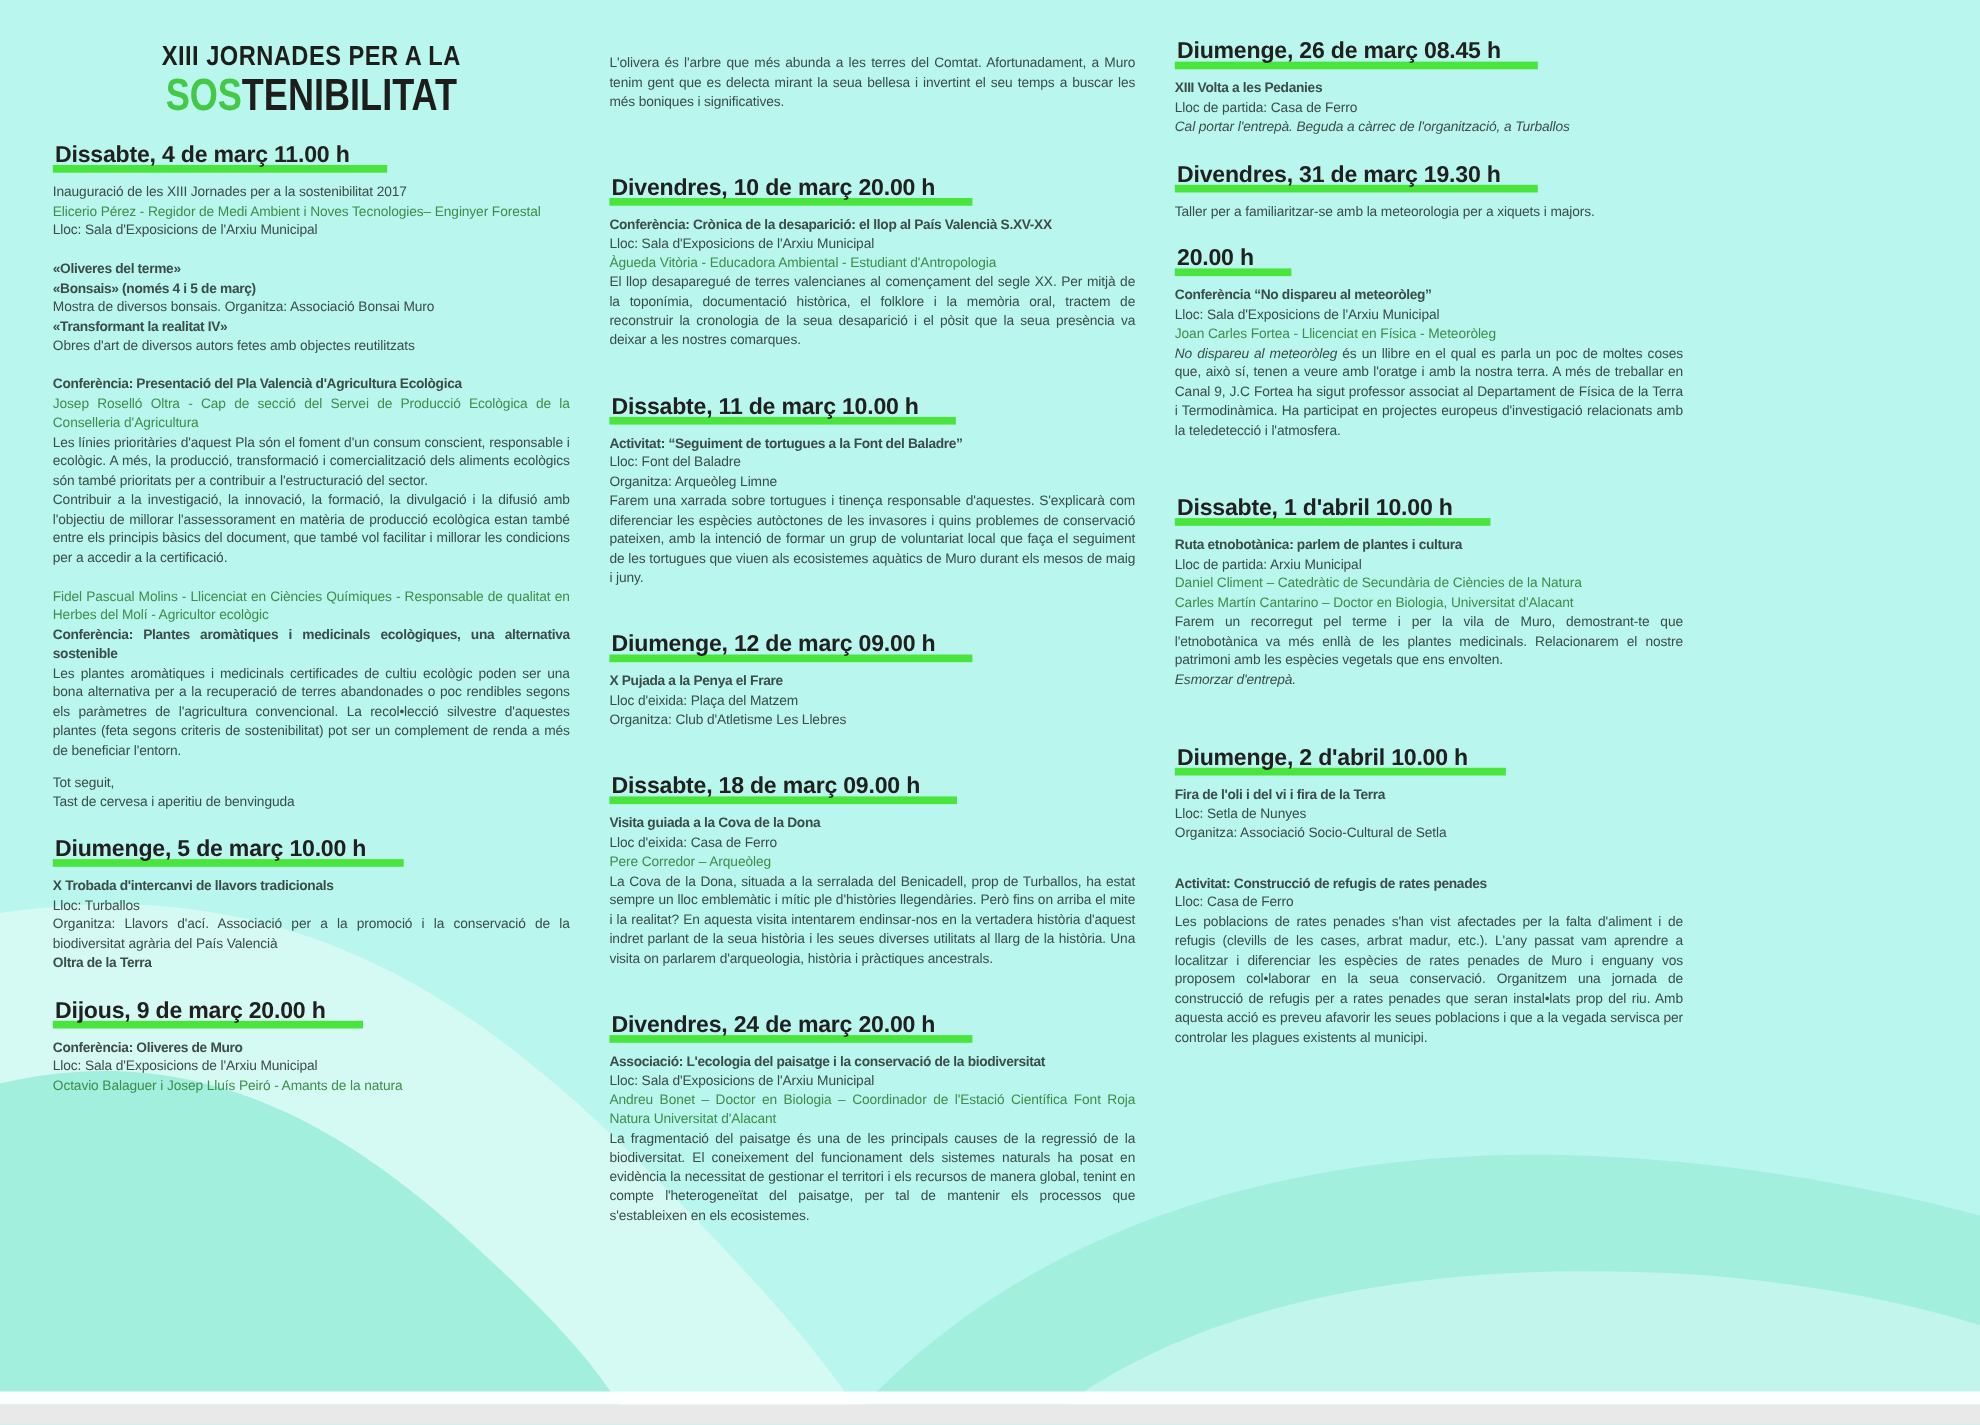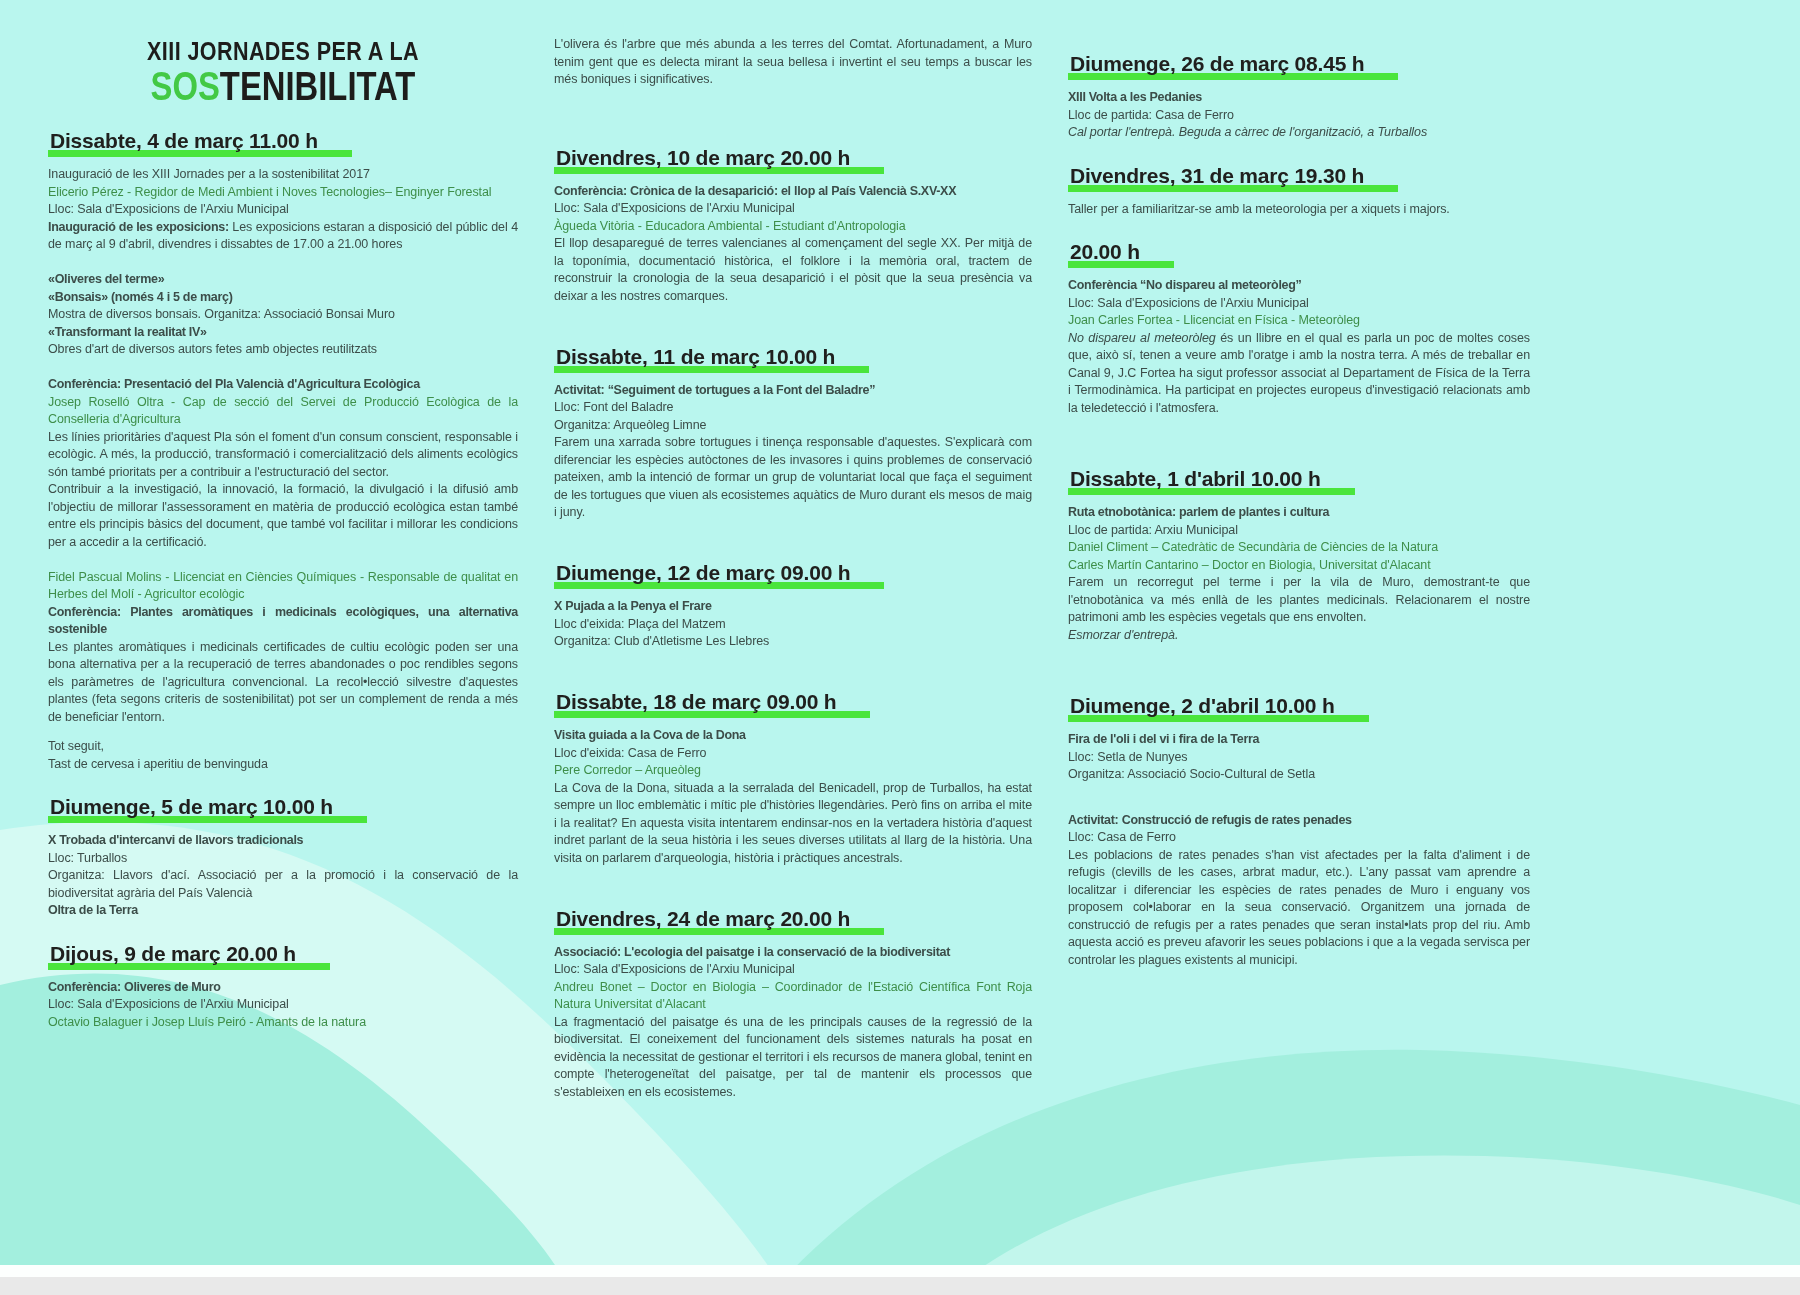--- a/index.html
+++ b/index.html
@@ -19,22 +19,22 @@
     position:relative;width:1800px;height:1277px;overflow:hidden;background:#ffffff;
     font-family:"Liberation Sans", sans-serif;color:var(--body);
   }
   .bg{position:absolute;left:0;top:0;width:1800px;height:1283px;}
   .white-strip{position:absolute;left:0;bottom:0;width:100%;height:12px;background:#fdfffe;}
   .content{
     position:absolute;left:48px;top:0;display:flex;gap:36px;height:1283px;
   }
   .col{font-size:12.5px;line-height:17.5px;letter-spacing:-0.1px;}
   .col-1{width:470px;padding-top:38px;}
-  .col-2{width:478px;padding-top:36px;}
-  .col-3{width:462px;padding-top:52px;}
+  .col-2{width:478px;padding-top:49px;}
+  .col-3{width:462px;padding-top:35px;}
 
   
   .logo{text-align:center;margin:0 0 12px 0;}
   .logo-line1{
     font-weight:700;font-size:25px;line-height:27px;color:#1d1d1b;
     transform:scaleX(0.86);transform-origin:50% 50%;letter-spacing:0.5px;white-space:nowrap;
   }
   .logo-line2{
     font-weight:700;font-size:41px;line-height:42px;color:#1d1d1b;
     transform:scaleX(0.80);transform-origin:50% 50%;letter-spacing:0px;white-space:nowrap;
@@ -77,21 +77,20 @@
   <div class="content">
     <div class="col col-1">
         <div class="logo">
           <div class="logo-line1">XIII JORNADES PER A LA</div>
           <div class="logo-line2"><span class="logo-sos">SOS</span><span>TENIBILITAT</span></div>
         </div>
         <h2 class="event-heading"><span class="hd">Dissabte, 4 de març 11.00 h</span></h2>
         <p class="para"><span class="seg-n">Inauguració de les XIII Jornades per a la sostenibilitat 2017</span></p>
         <p class="para just"><span class="seg-g">Elicerio Pérez - Regidor de Medi Ambient i Noves Tecnologies– Enginyer Forestal</span></p>
         <p class="para"><span class="seg-n">Lloc: Sala d'Exposicions de l'Arxiu Municipal</span></p>
-        <p class="para just"><span class="seg-b">Inauguració de les exposicions:</span><span class="seg-n"> Les exposicions estaran a disposició del públic del 4 de març al 9 d'abril, divendres i dissabtes de 17.00 a 21.00 hores</span></p>
         <div class="gap" style="height: 17.5px;"></div>
         <p class="para"><span class="seg-b">«Oliveres del terme»</span></p>
         <p class="para"><span class="seg-b">«Bonsais» (només 4 i 5 de març)</span></p>
         <p class="para"><span class="seg-n">Mostra de diversos bonsais. Organitza: Associació Bonsai Muro</span></p>
         <p class="para"><span class="seg-b">«Transformant la realitat IV»</span></p>
         <p class="para"><span class="seg-n">Obres d'art de diversos autors fetes amb objectes reutilitzats</span></p>
         <div class="gap" style="height: 17.5px;"></div>
         <p class="para"><span class="seg-b">Conferència: Presentació del Pla Valencià d'Agricultura Ecològica</span></p>
         <p class="para just"><span class="seg-g">Josep Roselló Oltra - Cap de secció del Servei de Producció Ecològica de la Conselleria d'Agricultura</span></p>
         <p class="para just"><span class="seg-n">Les línies prioritàries d'aquest Pla són el foment d'un consum conscient, responsable i ecològic. A més, la producció, transformació i comercialització dels aliments ecològics són també prioritats per a contribuir a l'estructuració del sector.</span></p>

